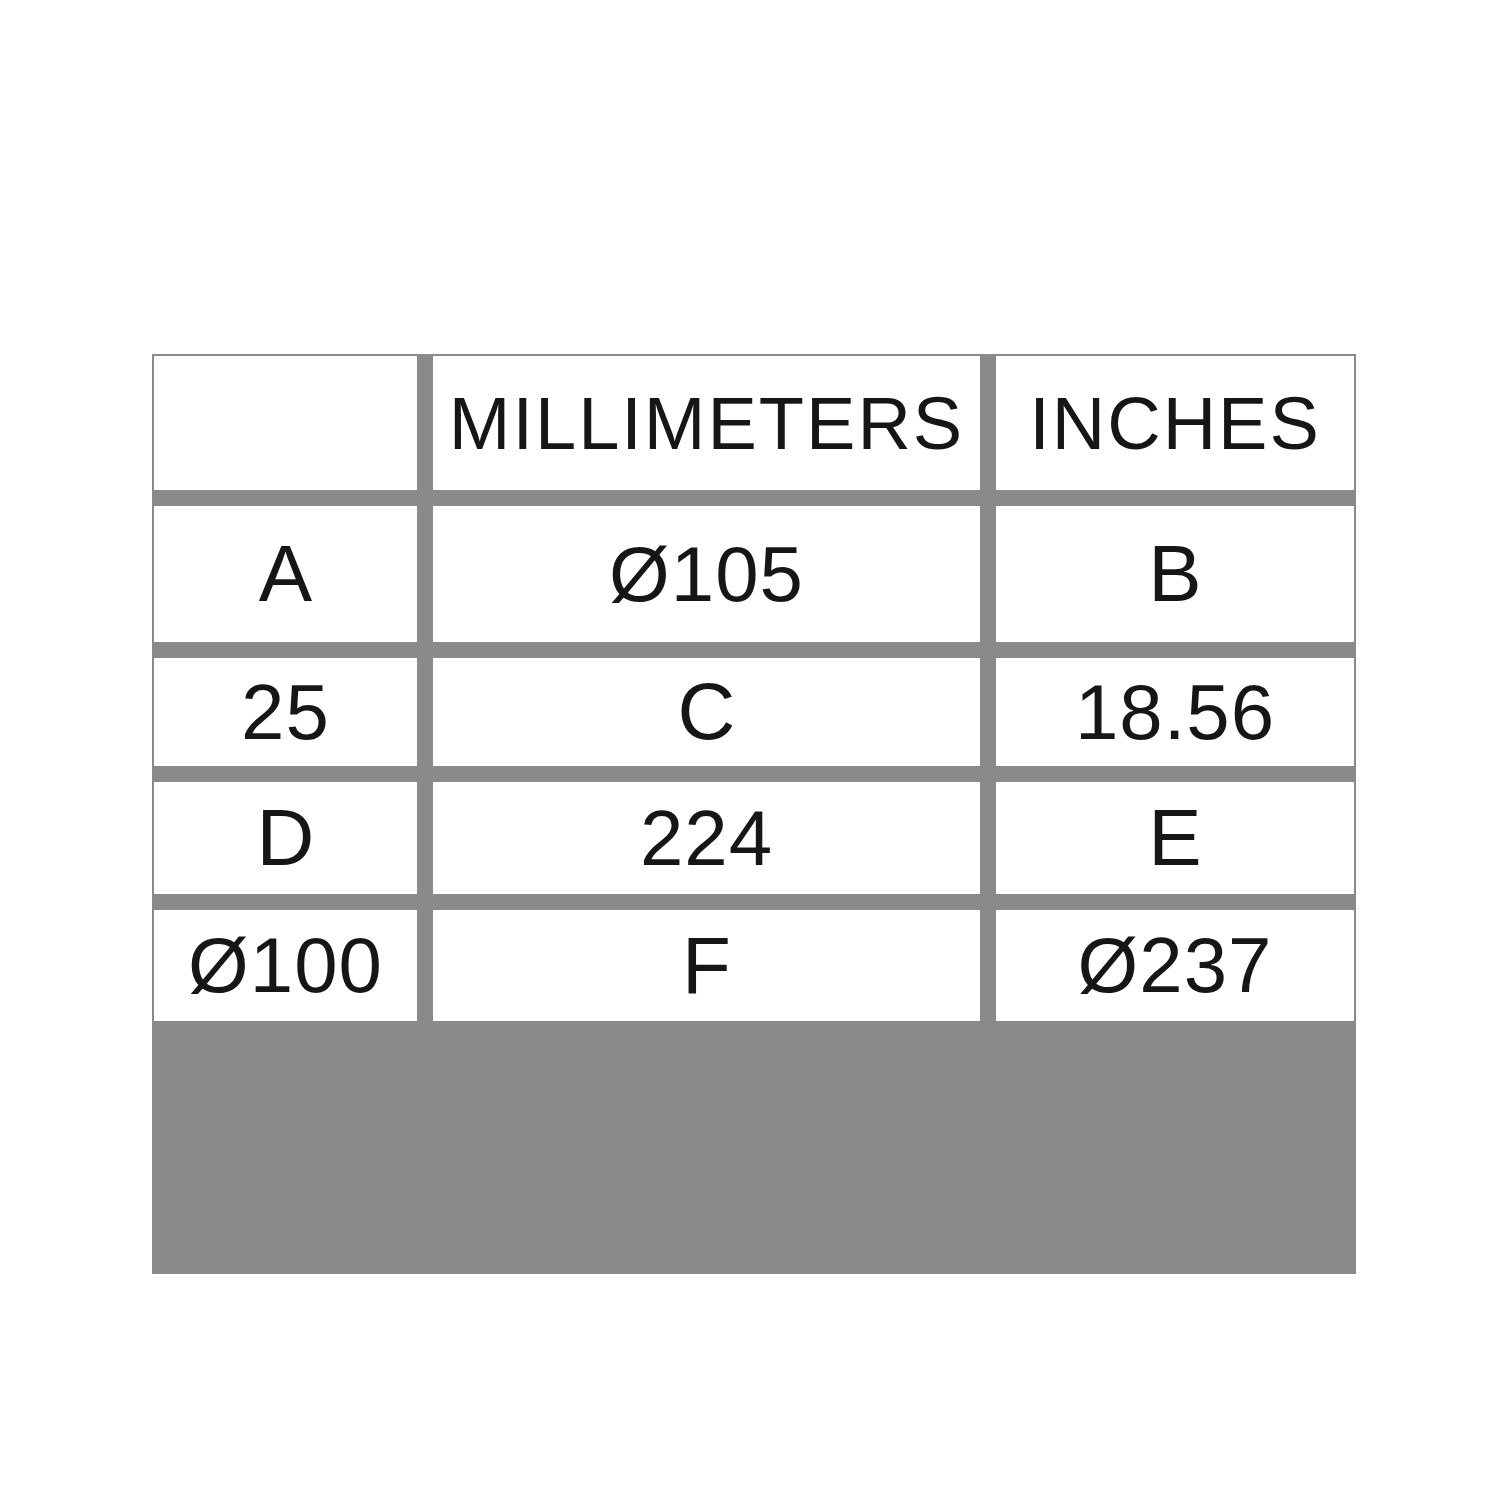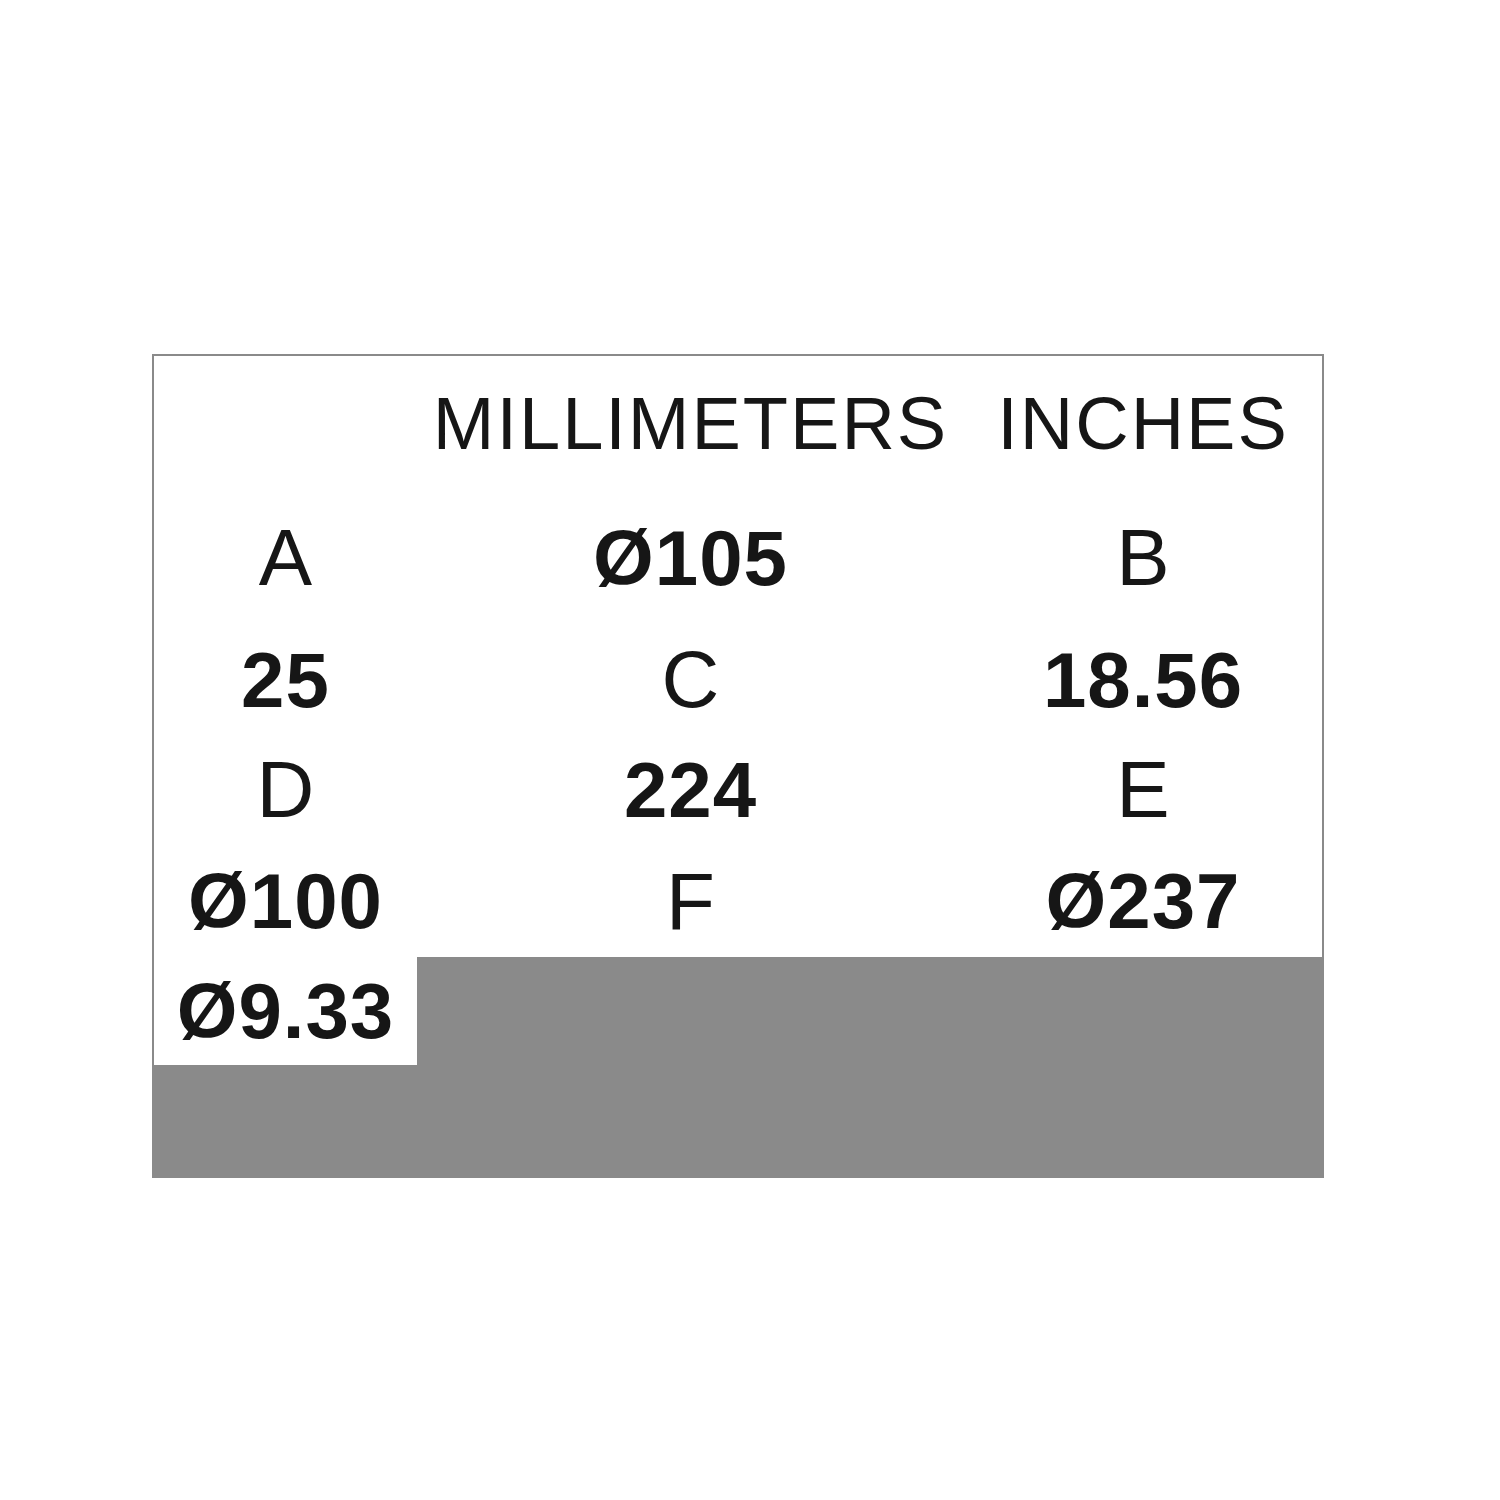--- a/index.html
+++ b/index.html
@@ -14,40 +14,40 @@
     font-family: "Liberation Sans", sans-serif;
     color: #161616;
   }
   .dim-table {
     position: absolute;
     left: 152px;
     top: 354px;
     display: grid;
     grid-template-columns: 263px 547px 358px;
     grid-template-rows: 134px 136px 108px 112px 111px 108px 111px;
-    gap: 0;
+    gap: 16px;
     padding: 2px;
     background: #8a8a8a; 
   }
   .cell {
     background: #ffffff;
     display: flex;
     align-items: center;
     justify-content: center;
     overflow: hidden;
   }
   .header-text {
     font-size: 74px;
     font-weight: 300;
     letter-spacing: 2px;
     white-space: nowrap;
   }
   .value-text {
     font-size: 78px;
-    font-weight: 700;
+    font-weight: 400;
     letter-spacing: 1px;
     white-space: nowrap;
   }
   .label-text {
     font-size: 80px;
     font-weight: 300;
   }
 </style>
 </head>
 <body>
@@ -96,16 +96,13 @@
   <div class="cell">
     <span class="value-text">Ø100</span>
   </div>
 
   <div class="cell">
     <span class="label-text">F</span>
   </div>
   <div class="cell">
     <span class="value-text">Ø237</span>
   </div>
-  <div class="cell">
-    <span class="value-text">Ø9.33</span>
-  </div>
 </div>
 
 </body></html>

